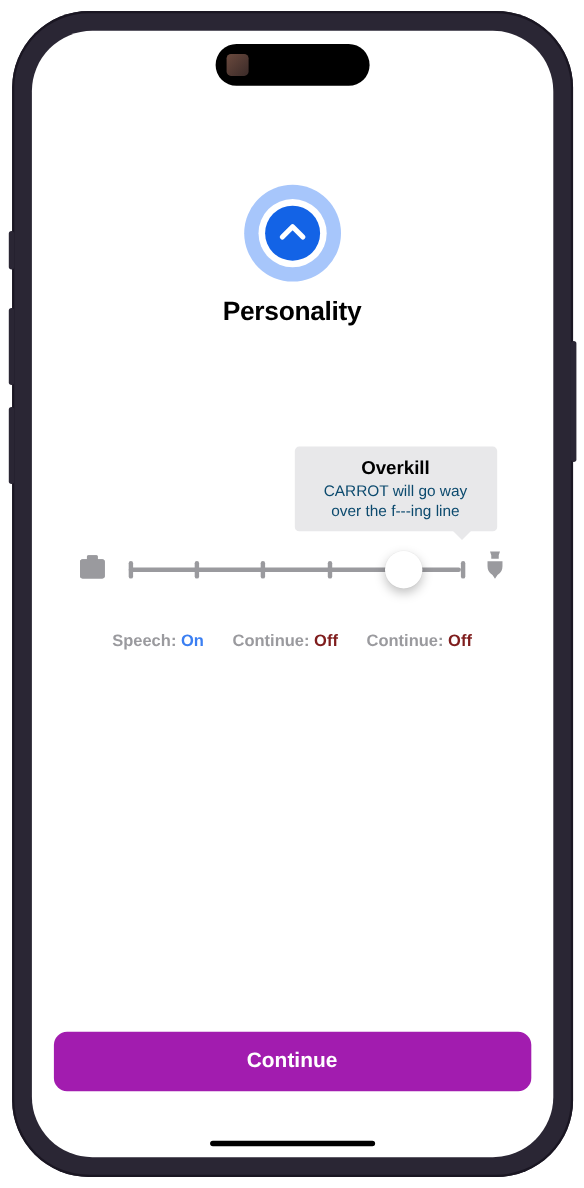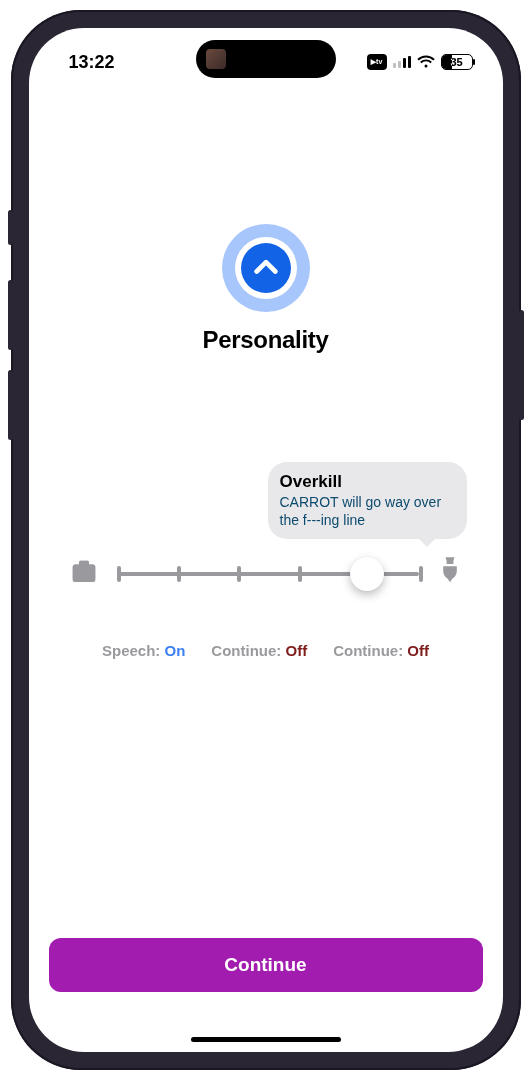--- a/index.html
+++ b/index.html
@@ -140,25 +140,25 @@
     .slider-section {
       margin-top: 200px;
       position: relative;
       display:flex; flex-direction:column; align-items:center;
     }
     .tooltip {
       position: absolute;
       top: -92px;
       left: 50%;
       transform: translateX(2px);
-      width: 199px;
+      width: 184px;
       background: #e8e8ea;
-      border-radius: 19px;
+      border-radius: 4px;
       padding: 10px 12px;
-      text-align: left;
+      text-align: center;
     }
     .tooltip::after {
       content:"";
       position:absolute;
       bottom:-8px; left:50%; transform:translateX(50px);
       width:0; height:0;
       border-left:10px solid transparent;
       border-right:10px solid transparent;
       border-top:10px solid #e8e8ea;
     }
@@ -175,21 +175,21 @@
     }
     .track-line { position:absolute; left:0; right:0; height:4px; background:#9a9a9e; border-radius:2px; }
     .tick { position:absolute; width:4px; height:16px; background:#9a9a9e; border-radius:2px; top:50%; transform:translateY(-50%); }
     .thumb {
       position:absolute; width:34px; height:34px; background:#fff; border-radius:50%;
       box-shadow: 0 4px 10px rgba(0,0,0,0.25), 0 0 0 0.5px rgba(0,0,0,0.04);
       top:50%; transform:translate(-50%,-50%);
     }
 
     .toggles {
-      margin-top: 48px;
+      margin-top: 36px;
       display:flex; justify-content:center; gap:26px;
       font-size:15px; font-weight:600;
     }
     .toggle-label { color:#9a9a9e; }
     .toggle-on { color:#3b7ff2; }
     .toggle-off { color:#7f1d1d; }
 
     .footer {
       padding: 0 20px 60px;
     }
@@ -209,41 +209,20 @@
   <div class="side-button-left-1"></div>
   <div class="side-button-left-2"></div>
   <div class="side-button-left-3"></div>
   <div class="side-button-right"></div>
 
   <div class="screen">
     <div class="dynamic-island">
       <div class="island-thumb"></div>
     </div>
 
-    <div class="status-bar">
-      <div class="status-time">13:22</div>
-      <div class="status-right">
-        <div class="status-tvicon">▶tv</div>
-        <div class="signal-bars">
-          <span></span>
-            <span></span>
-            <span></span>
-            <span></span>
-        </div>
-        <div class="wifi-icon">
-          <svg width="18" height="14" viewBox="0 0 18 14">
-              <path d="M9 12.5a1.5 1.5 0 100-3 1.5 1.5 0 000 3zM4.5 8.2a6.4 6.4 0 019 0l1.4-1.4a8.4 8.4 0 00-11.8 0L4.5 8.2zM1.7 5.4a10.4 10.4 0 0114.6 0L17.7 4a12.4 12.4 0 00-17.4 0l1.4 1.4z" fill="#000"></path>
-            </svg>
-        </div>
-        <div class="battery">
-          <div class="battery-fill" style="width:35%"></div>
-          <div class="battery-text">35</div>
-        </div>
-      </div>
-    </div>
 
     <div class="content">
       <div class="header-section">
         <div class="logo-circle-outer">
           <div class="logo-circle-inner">
             <div class="logo-circle-core">
               <svg width="28" height="28" viewBox="0 0 24 24">
                   <path d="M4 15l8-8 8 8" stroke="#fff" stroke-width="4" fill="none" stroke-linecap="round" stroke-linejoin="round"></path>
                 </svg>
             </div>

